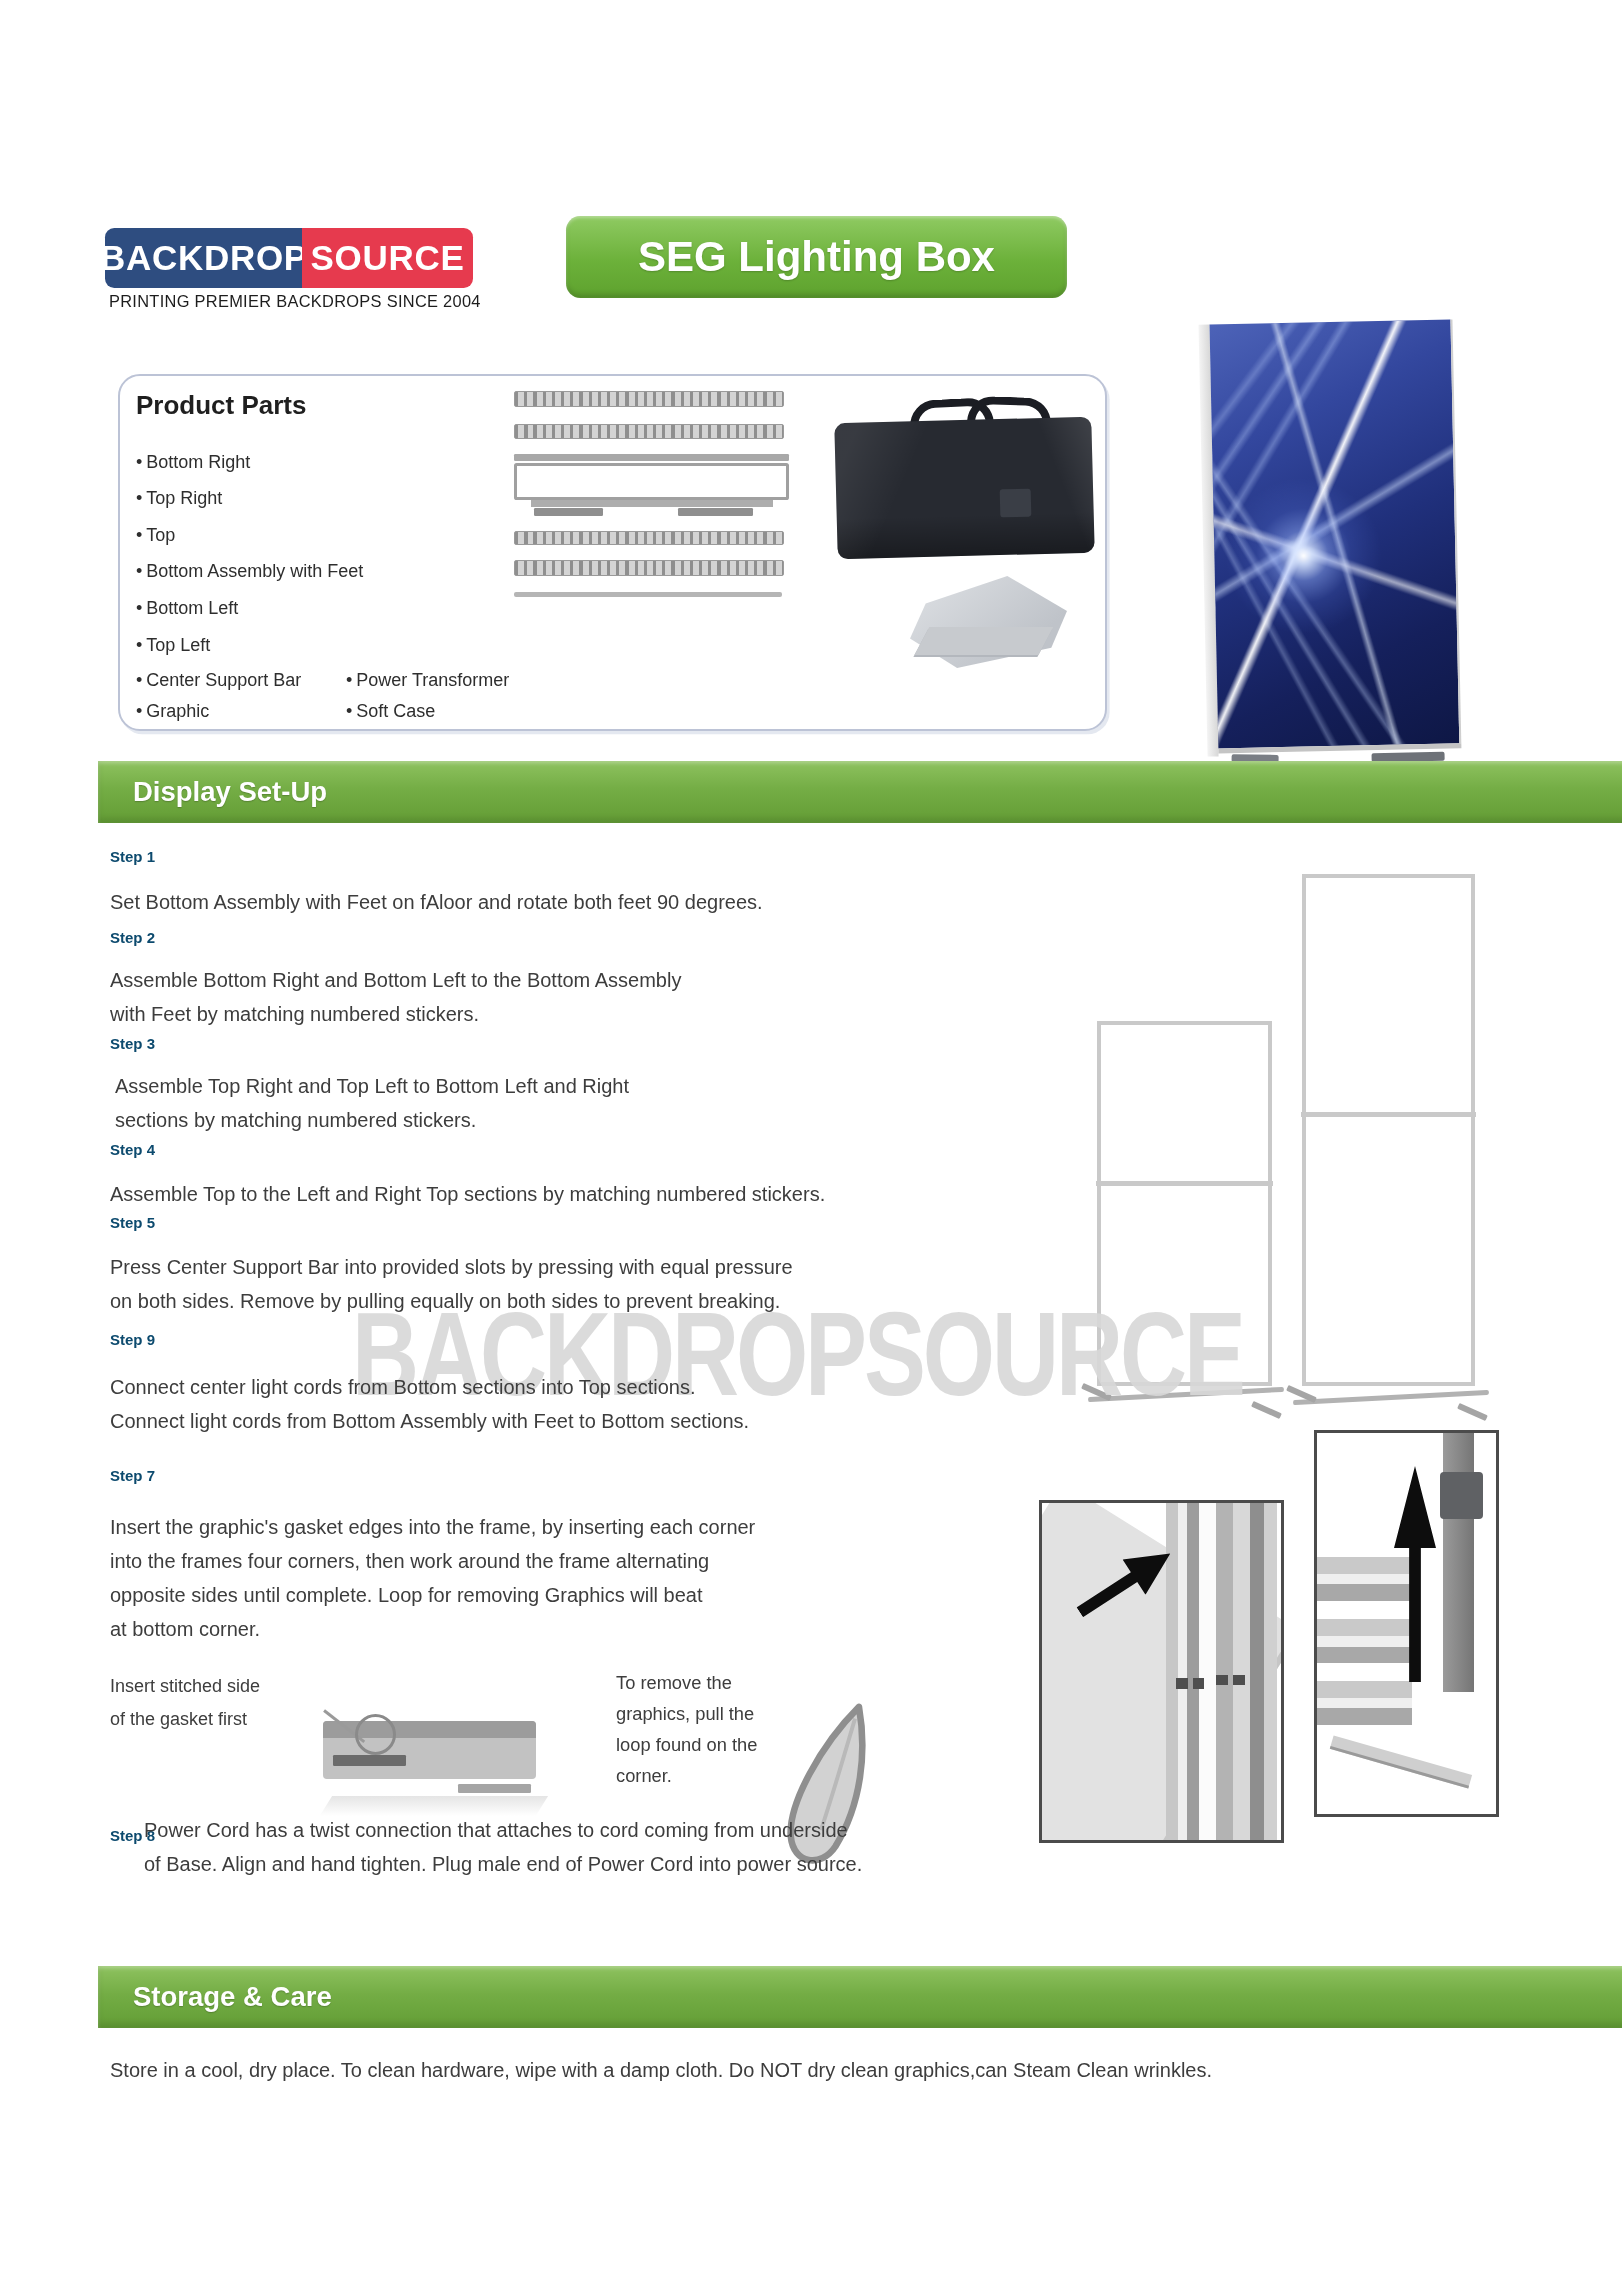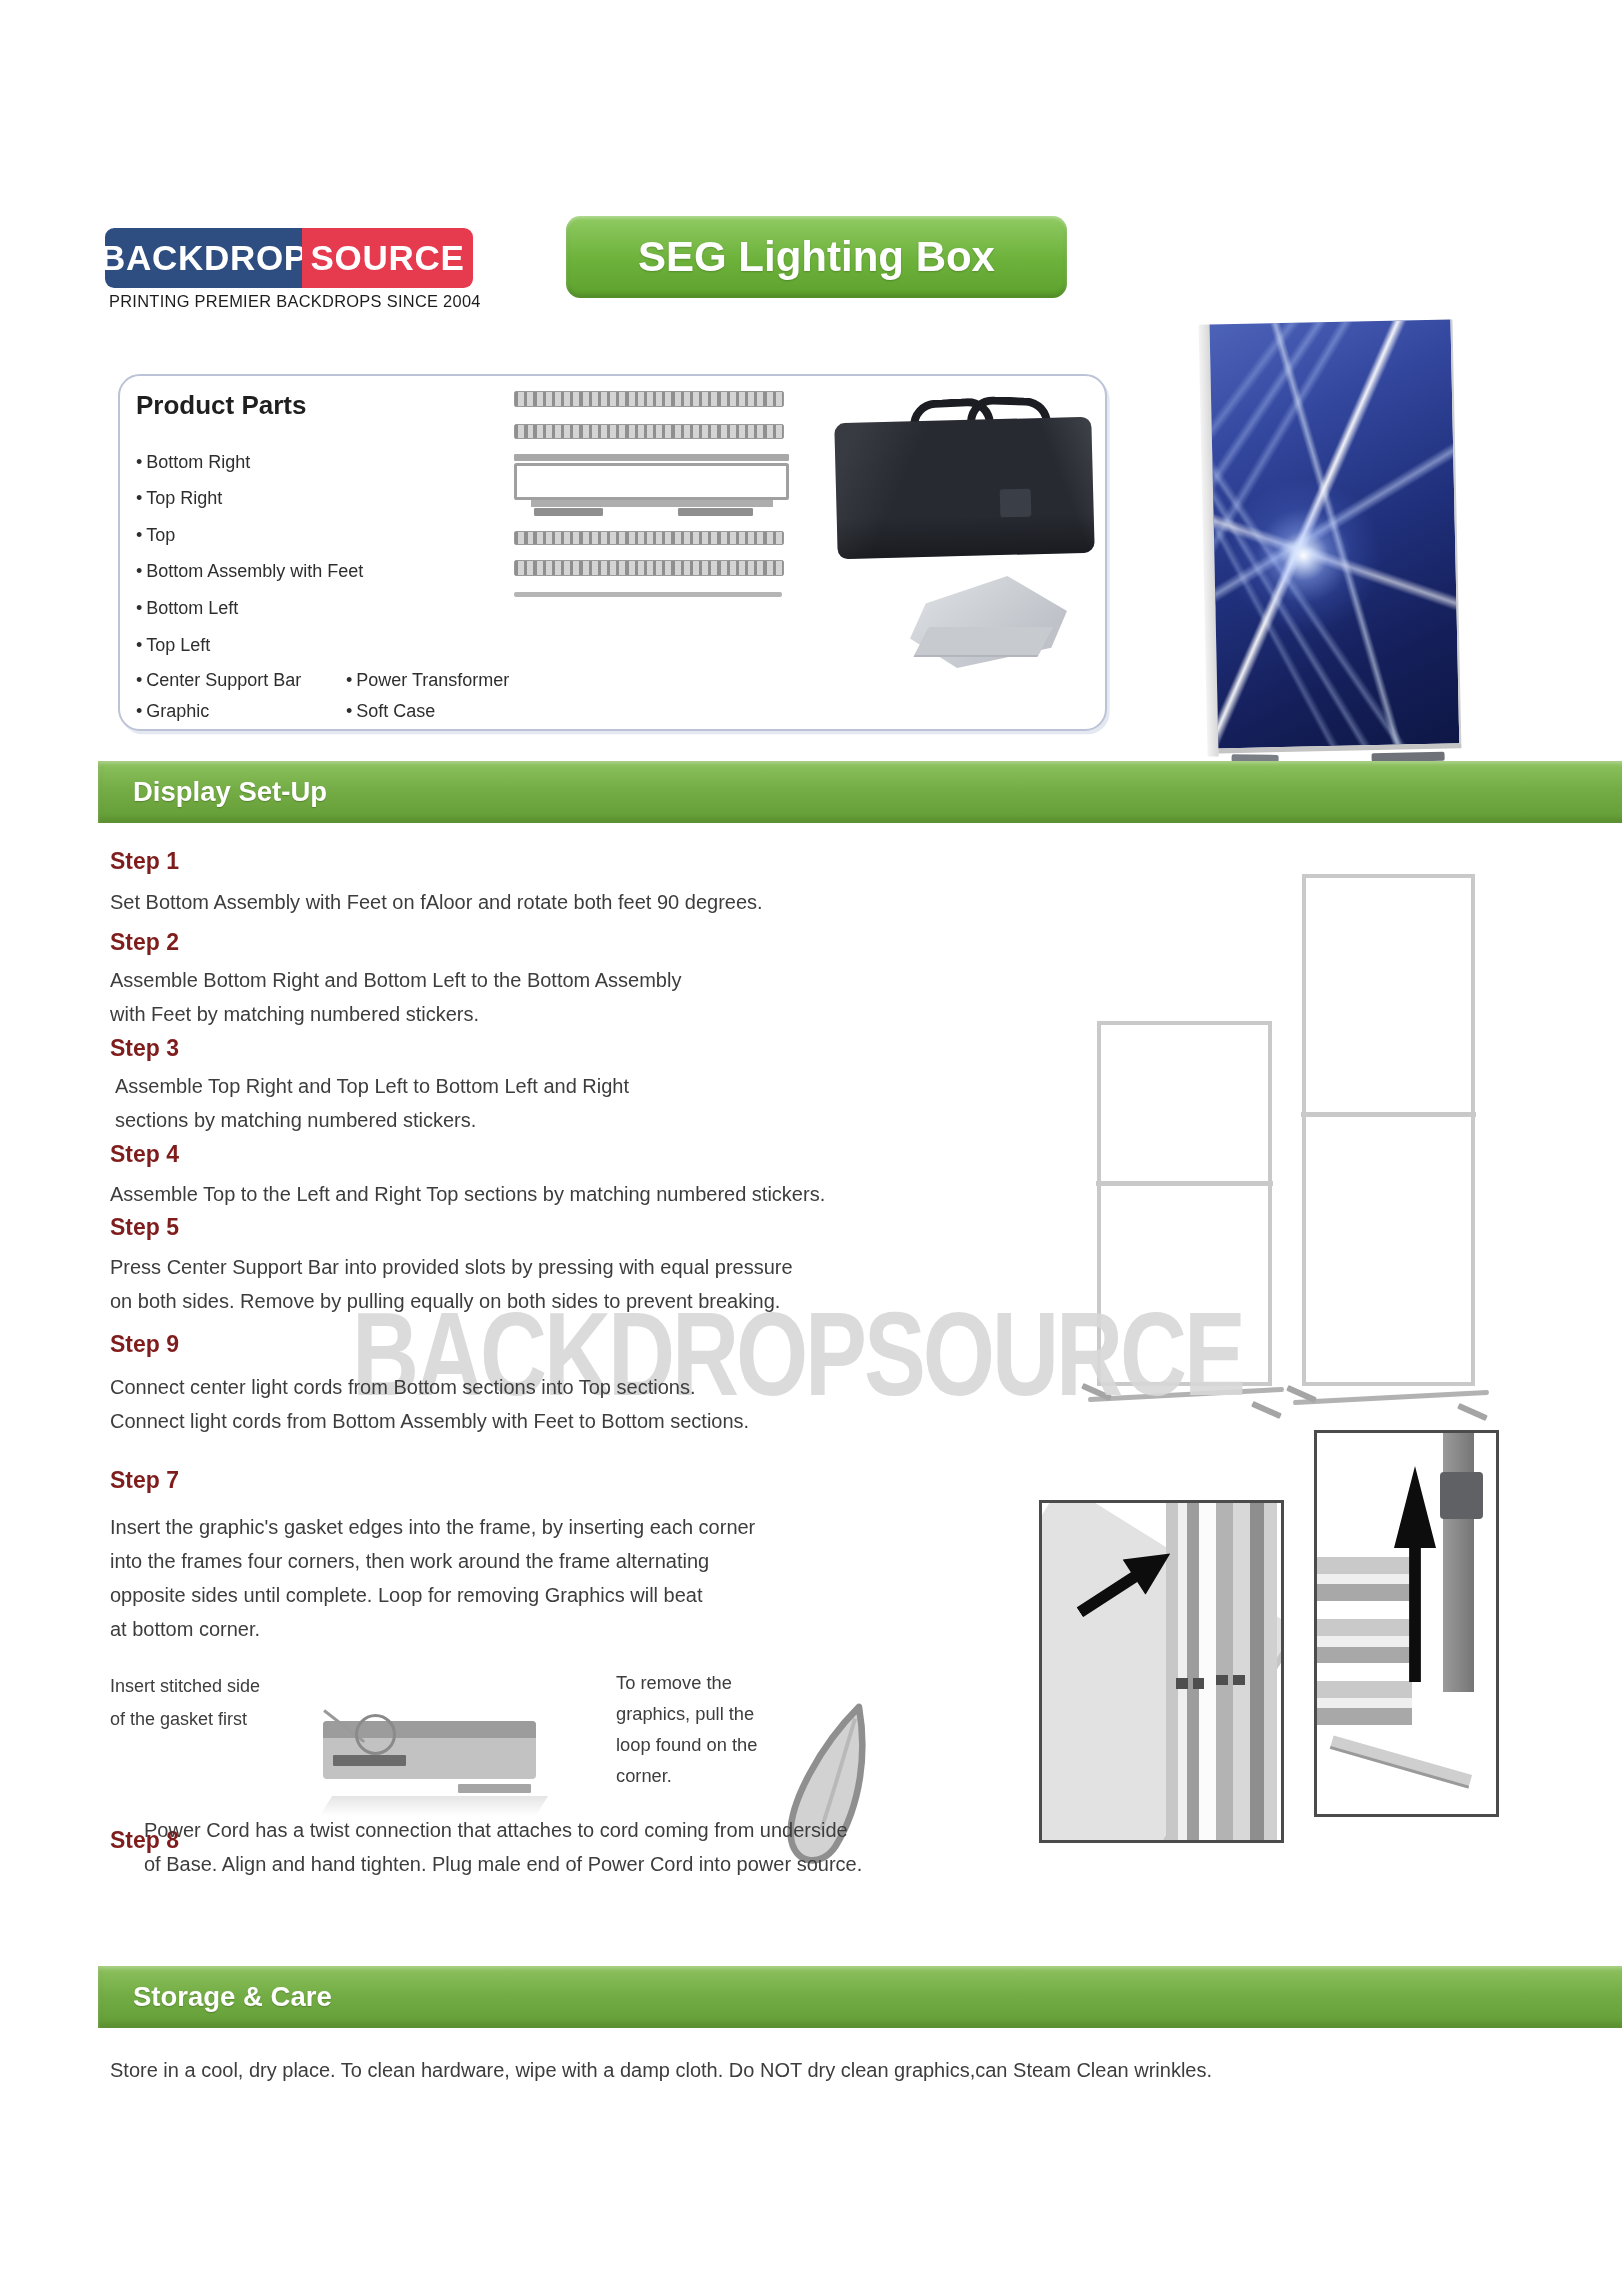--- a/index.html
+++ b/index.html
@@ -86,21 +86,21 @@
   .lb-foot-r{position:absolute;right:17px;bottom:-9.2px;width:73px;height:9.2px;background:#6e7278;border-radius:2px;}
 
   
   .section-bar{left:98px;width:1598px;height:62px;
     background:linear-gradient(180deg,#8ec25f 0%,#74ad45 45%,#639d35 100%);
     box-shadow:inset 0 2.6px 3.9px rgba(255,255,255,.28), inset 0 -4.6px 5.9px rgba(0,0,0,.10);
     color:#fff;font-weight:bold;font-size:27.5px;line-height:62px;padding-left:35px;
     box-sizing:border-box;text-shadow:0 1.3px 1.3px rgba(0,0,0,.22);z-index:3;}
 
   
-  .step-label{font-size:23px;font-weight:bold;color:#7f1d1d;z-index:3;}
+  .step-label{font-size:15px;font-weight:bold;color:#0c4a6e;z-index:3;}
   .step-text{font-size:20px;color:#3d3d3d;line-height:34px;white-space:pre-line;z-index:3;}
 
   
   .watermark{left:352px;top:1294px;font-size:119px;font-weight:bold;color:rgba(215,215,215,.9);
     letter-spacing:-3.9px;transform:scaleX(.78);transform-origin:left top;white-space:nowrap;
     line-height:1;z-index:2;}
 
   
   .frame{border:4.6px solid #c9c9c9;box-sizing:border-box;z-index:1;background:transparent;}
   .frame-short{left:1097px;top:1021px;width:175px;height:365px;}

